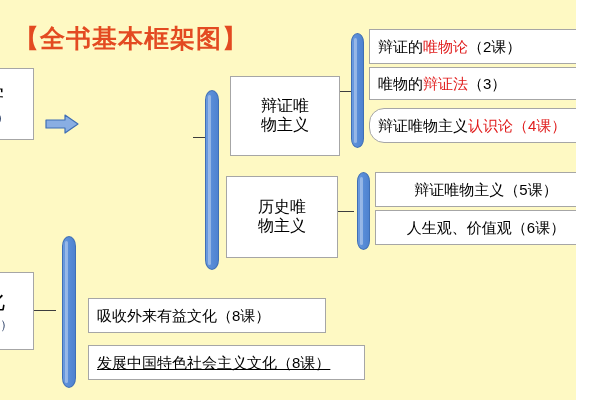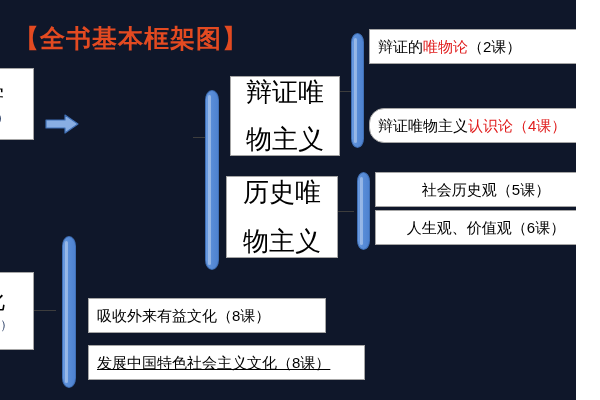--- a/index.html
+++ b/index.html
@@ -8,21 +8,21 @@
     padding: 0;
     background: #ffffff;
   }
   body {
     font-family: "Liberation Sans", "DejaVu Sans", sans-serif;
   }
   #canvas {
     position: relative;
     width: 576px;
     height: 400px;
-    background: #0f172a;
+    background: #fef9c3;
     overflow: hidden;
   }
 
   
   .title {
     position: absolute;
     left: 14px;
     top: 22px;
     font-size: 25px;
     font-weight: bold;
@@ -55,22 +55,21 @@
   .node-big .sub {
     font-size: 12.5px;
     color: #21365F;
     line-height: 1.35;
     margin-top: 3px;
   }
   .node-big .main-line { white-space: nowrap; }
 
   
   .node-mid {
-    font-size: 26px;
-    justify-content: space-between;
+    font-size: 16px;
   }
   .node-mid .main-line { white-space: nowrap; }
 
   
   .node-leaf {
     font-size: 15px;
     padding: 0 8px;
     justify-content: center;
     white-space: nowrap;
   }
@@ -146,39 +145,44 @@
   <div class="stub" style="left:340px; top:91px; width:14px;"></div>
 
   <div class="bluebar" style="left:351px; top:33px; width:13px; height:115px;"></div>
 
   <div class="node node-leaf left-align" style="left:369px; top:29px; width:228px; height:35px;">
     <div>
       <span>辩证的</span><span class="hl">唯物论</span><span>（2课）</span>
     </div>
   </div>
 
+  <div class="node node-leaf left-align" style="left:369px; top:67px; width:228px; height:33px;">
+    <div>
+      <span>唯物的</span><span class="hl">辩证法</span><span>（3）</span>
+    </div>
+  </div>
 
   <div class="node node-leaf left-align" style="left:369px; top:108px; width:228px; height:35px;border-radius:15px;">
     <div>
       <span>辩证唯物主义</span><span class="hl">认识论（4课）</span><span></span>
     </div>
   </div>
 
   <div class="node node-mid" style="left:226px; top:176px; width:112px; height:82px;">
     <div class="main-line">历史唯</div>
     <div class="main-line">物主义</div>
   </div>
 
   <div class="stub" style="left:338px; top:211px; width:16px;"></div>
 
   <div class="bluebar" style="left:357px; top:172px; width:13px; height:78px;"></div>
 
   <div class="node node-leaf center-align" style="left:375px; top:172px; width:222px; height:35px;">
     <div>
-      <span>社会历史观（5课）</span><span class="hl"></span><span></span>
+      <span>辩证唯物主义（5课）</span><span class="hl"></span><span></span>
     </div>
   </div>
 
   <div class="node node-leaf center-align" style="left:375px; top:210px; width:222px; height:35px;">
     <div>
       <span>人生观、价值观（6课）</span><span class="hl"></span><span></span>
     </div>
   </div>
 
   <div class="node node-big" style="left:-46px; top:272px; width:80px; height:78px;">

